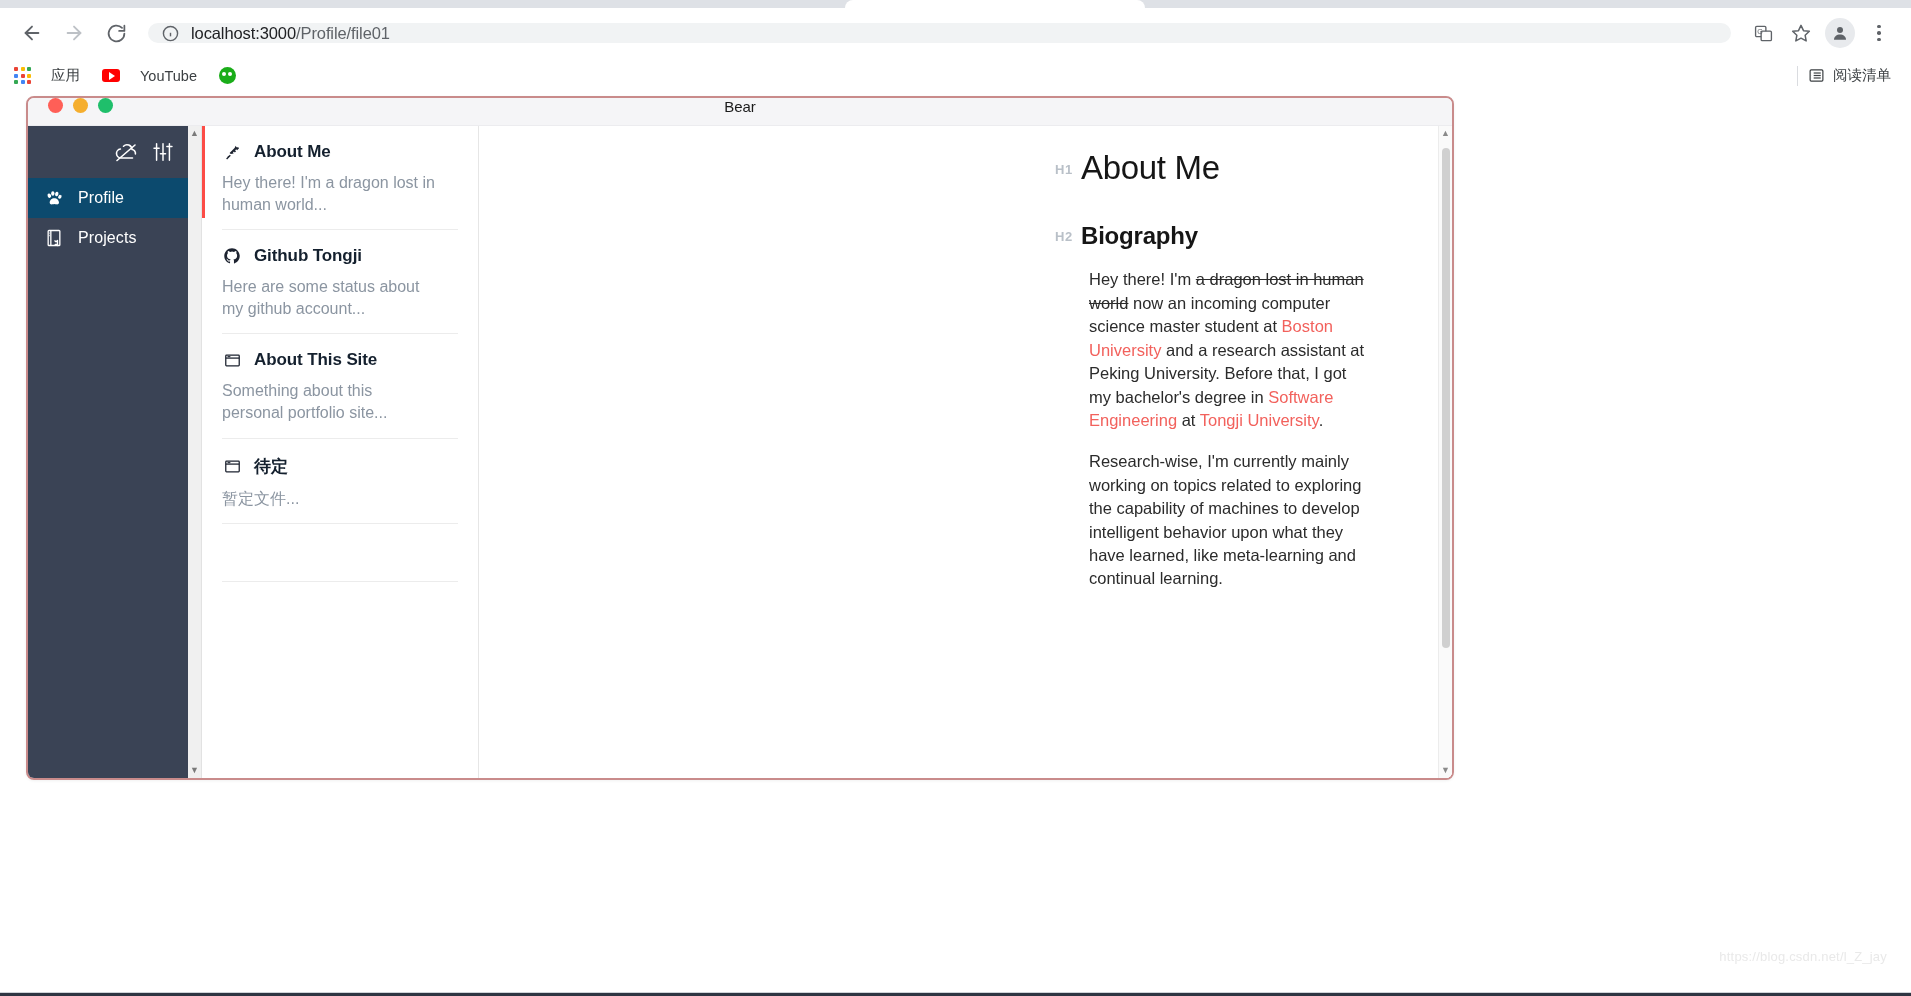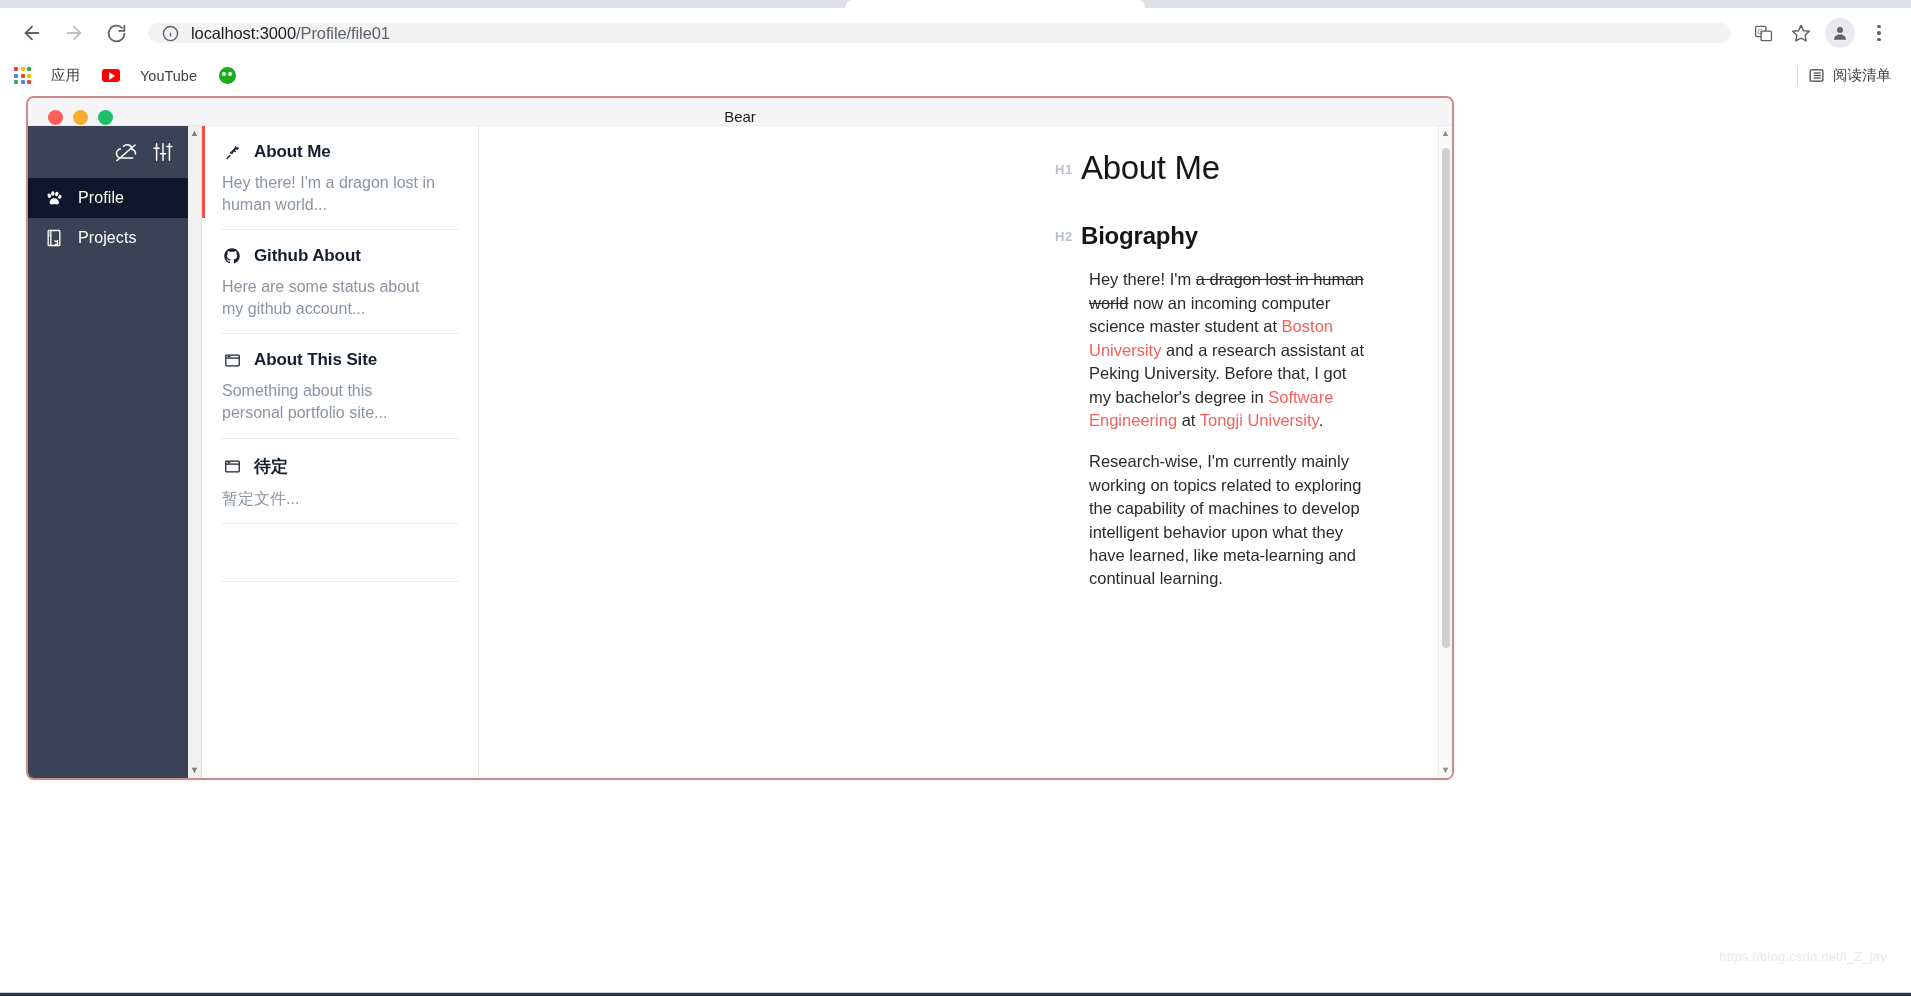--- a/index.html
+++ b/index.html
@@ -85,21 +85,21 @@
   }
 
   
   .app-window {
     position:absolute; left:26px; top:2px; width:1428px; height:684px;
     border: 2px solid #c98b8b; border-radius: 8px;
     background:#f6f6f8; overflow:hidden;
     box-shadow: 0 1px 3px rgba(0,0,0,0.06);
   }
   .titlebar {
-    height: 28px; background:#f5f5f7; display:flex; align-items:flex-end;
+    height: 28px; background:#f5f5f7; display:flex; align-items:flex-start;
     position:relative; border-bottom: 1px solid #ececef;
   }
   .traffic { display:flex; gap:10px; padding-left: 20px; align-items:center; }
   .traffic i { width:15px; height:15px; border-radius:50%; display:block; }
   .win-title {
     position:absolute; left:0; right:0; text-align:center;
     font-size: 15px; color:#1b1b1b; font-weight: 400; pointer-events:none;
   }
 
   .app-body { display:flex; height: 652px; }
@@ -111,21 +111,21 @@
   }
   .sidebar-top {
     height: 52px; display:flex; align-items:center; justify-content:flex-end;
     gap: 14px; padding-right: 14px; color:#ffffff;
   }
   .sb-icon { display:flex; align-items:center; justify-content:center; color:#ffffff; }
   .sb-item {
     height: 40px; display:flex; align-items:center; gap: 14px; padding-left: 16px;
     color:#ffffff; font-size: 16px;
   }
-  .sb-item.active { background:#0f172a; }
+  .sb-item.active { background:#0c4a6e; }
   .sb-item .lbl { letter-spacing:0.1px; }
 
   
   .sb-scroll {
     width: 14px; background:#f0f0f0; flex:none; display:flex; flex-direction:column;
     justify-content:space-between; align-items:center; border-right:1px solid #e2e2e2;
   }
   .sb-arrow { font-size:9px; color:#7a7a7a; line-height:1; padding: 3px 0; }
   .sb-track-red {
     position:absolute; left:174px; top:28px; width:3px; height:92px; background:#fc4c46;
@@ -401,21 +401,21 @@
             <div class="note-snip">Hey there! I'm a dragon lost in human world...</div>
           </div>
 
           <div class="note">
             <div class="note-head">
               <span class="note-icon">
                 <svg width="18" height="18" viewBox="0 0 24 24" fill="currentColor">
                     <path d="M12 1.6C6.3 1.6 1.7 6.2 1.7 11.9c0 4.5 2.9 8.4 7 9.8.5.1.7-.2.7-.5v-1.9c-2.9.6-3.5-1.4-3.5-1.4-.5-1.2-1.1-1.5-1.1-1.5-.9-.6.1-.6.1-.6 1 .1 1.6 1.1 1.6 1.1.9 1.6 2.4 1.1 3 .9.1-.7.4-1.1.7-1.4-2.3-.3-4.8-1.2-4.8-5.2 0-1.2.4-2.1 1.1-2.9-.1-.3-.5-1.4.1-2.9 0 0 .9-.3 2.9 1.1a9.9 9.9 0 0 1 5.2 0c2-1.4 2.9-1.1 2.9-1.1.6 1.5.2 2.6.1 2.9.7.8 1.1 1.7 1.1 2.9 0 4.1-2.5 5-4.9 5.2.4.3.7 1 .7 2v3c0 .3.2.6.7.5 4.1-1.4 7-5.3 7-9.8C22.3 6.2 17.7 1.6 12 1.6z"></path>
                   </svg>
               </span>
-              <span class="note-title">Github About</span>
+              <span class="note-title">Github Tongji</span>
             </div>
             <div class="note-snip">Here are some status about my github account...</div>
           </div>
 
           <div class="note">
             <div class="note-head">
               <span class="note-icon">
                 <svg width="17" height="17" viewBox="0 0 24 24" fill="none" stroke="currentColor" stroke-width="1.8">
                     <rect x="2.5" y="4.5" width="19" height="15" rx="1"></rect>
                     <line x1="2.5" y1="8.6" x2="21.5" y2="8.6"></line>

